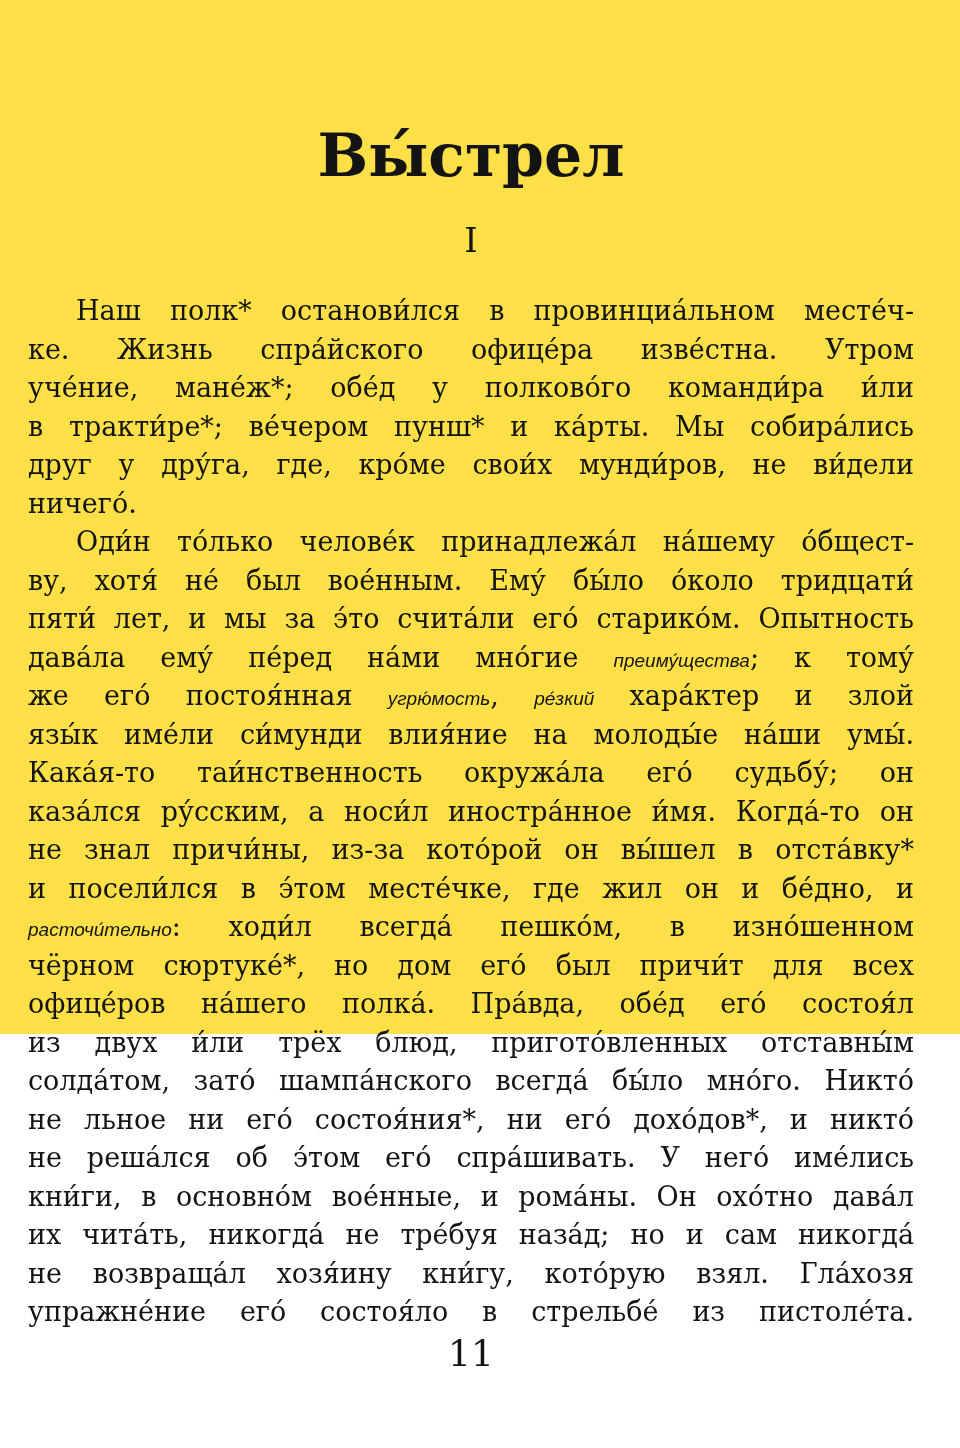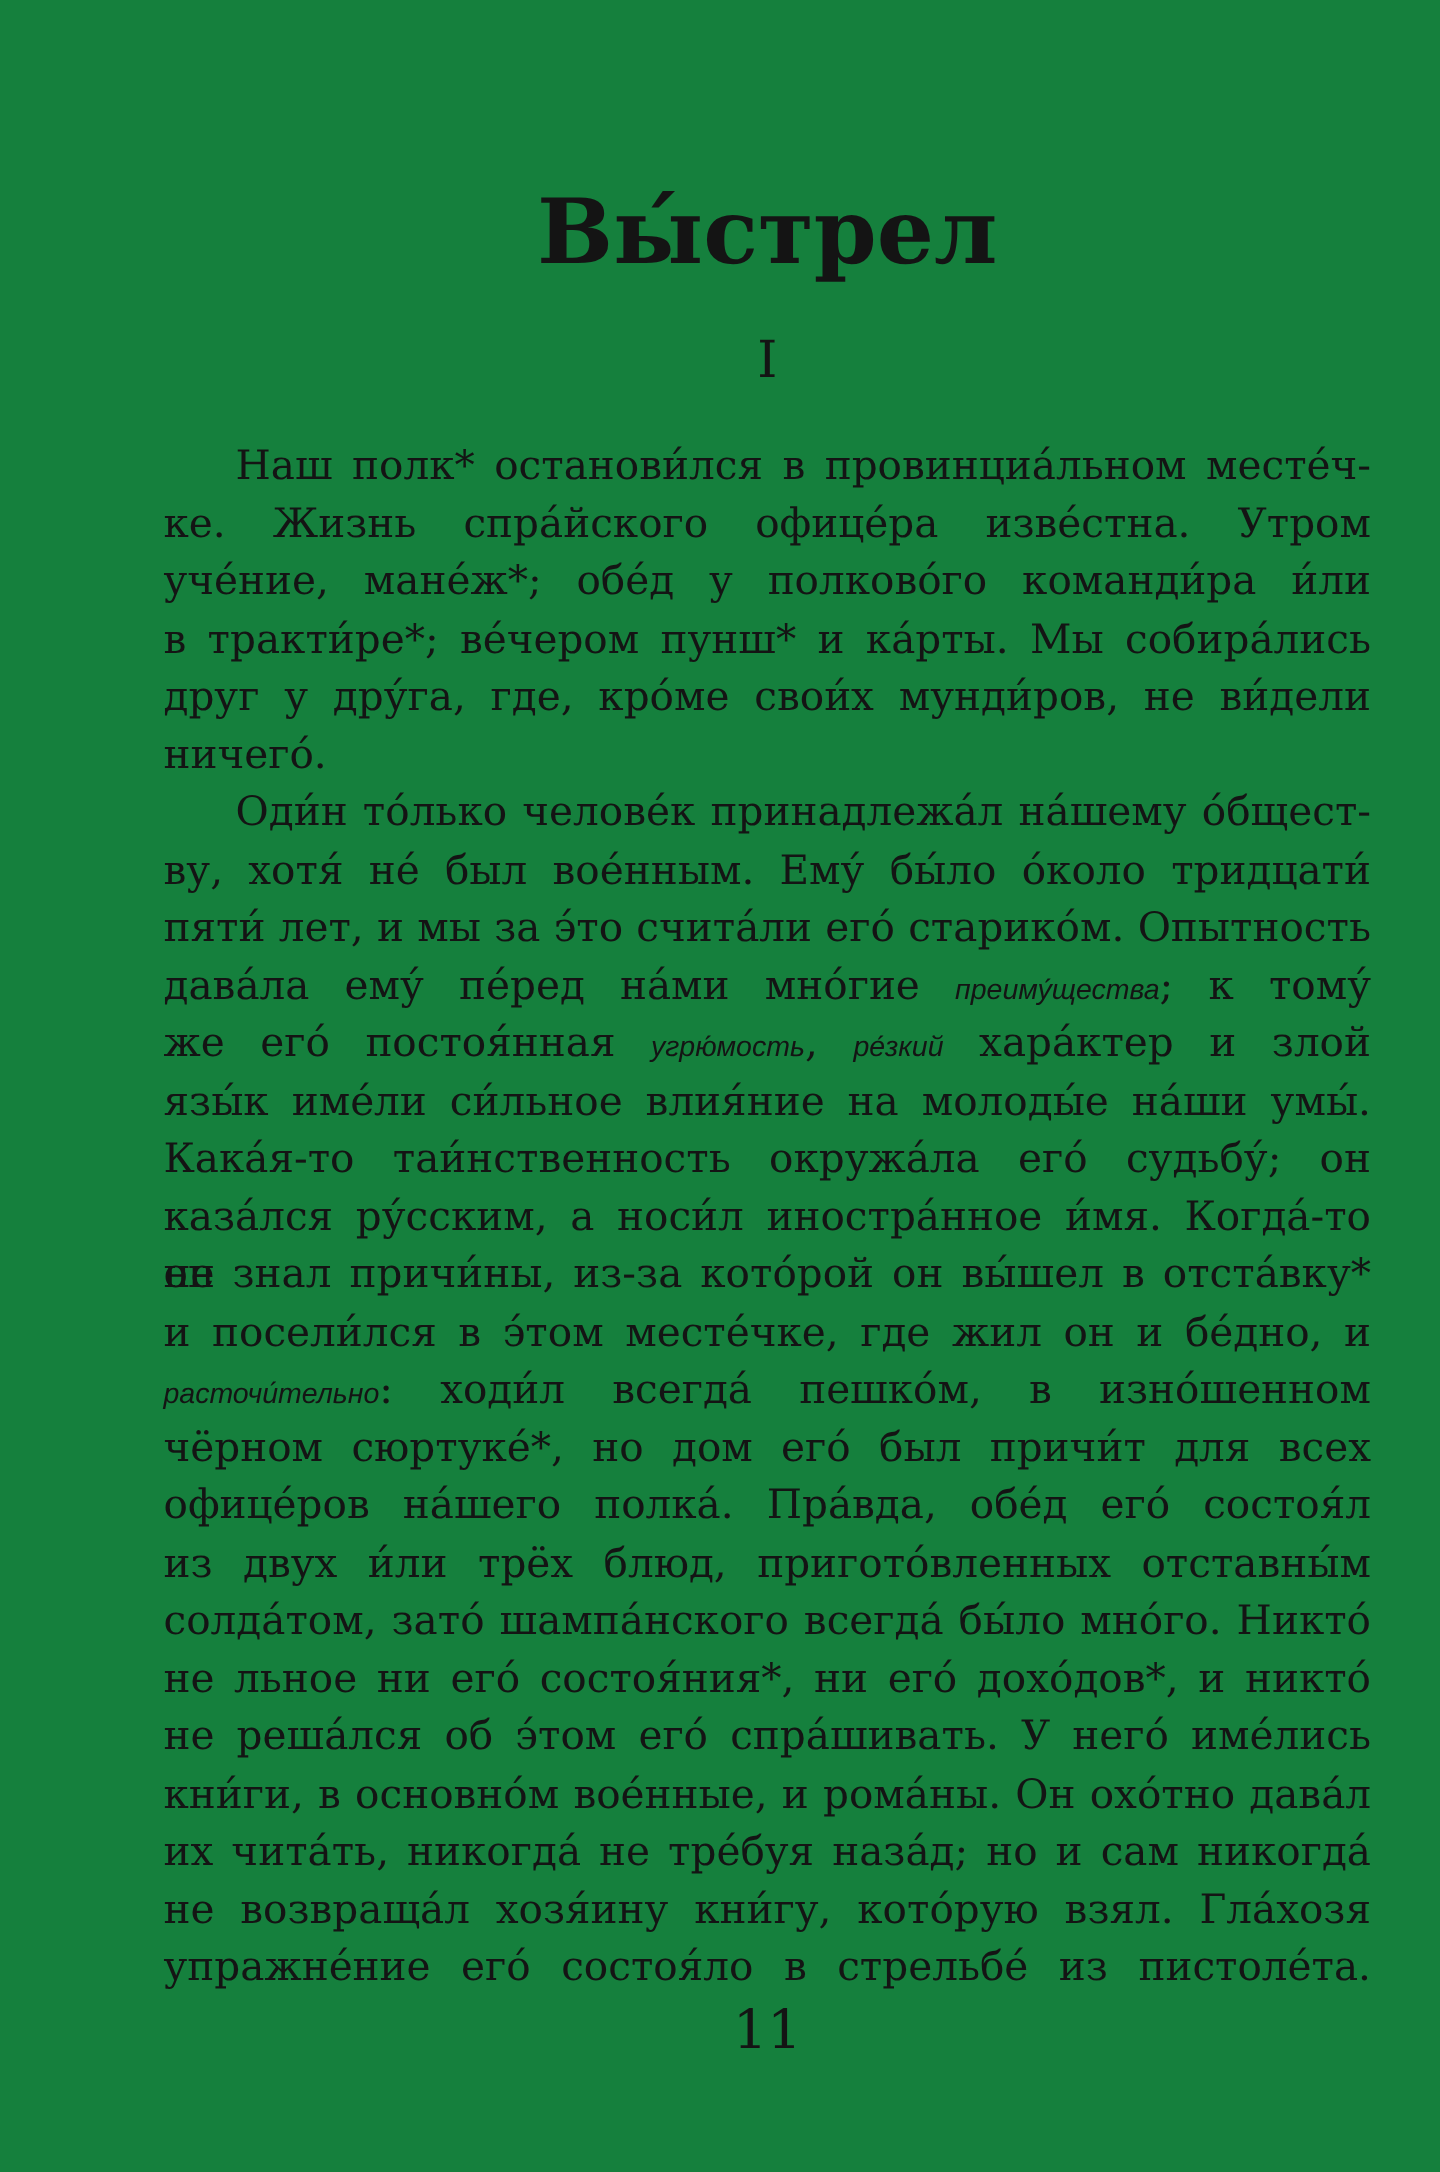--- a/index.html
+++ b/index.html
@@ -10,23 +10,23 @@
   body {
     width: 960px;
     height: 1448px;
     overflow: hidden;
     font-family: "DejaVu Serif", serif;
     color: #141414;
   }
   .page {
     box-sizing: border-box;
     width: 960px;
-    height: 1448px;
-    padding: 118px 46px 0 109px;
-    background: #15803d;
+    height: 1034px;
+    padding: 118px 46px 0 28px;
+    background: #fde047;
   }
   .title {
     margin: 0;
     text-align: center;
     font-size: 60px;
     font-weight: bold;
     line-height: 74px;
     font-family: "DejaVu Serif", serif;
   }
   .section-num {
@@ -73,21 +73,21 @@
       <div class="line"><span class="run">ке. Жизнь спра́йского офице́ра изве́стна. Утром</span></div>
       <div class="line"><span class="run">уче́ние, мане́ж*; обе́д у полково́го команди́ра и́ли</span></div>
       <div class="line"><span class="run">в тракти́ре*; ве́чером пунш* и ка́рты. Мы собира́лись</span></div>
       <div class="line"><span class="run">друг у дру́га, где, кро́ме свои́х мунди́ров, не ви́дели</span></div>
       <div class="line para-last"><span class="run">ничего́.</span></div>
       <div class="line indent"><span class="run">Оди́н то́лько челове́к принадлежа́л на́шему о́бщест-</span></div>
       <div class="line"><span class="run">ву, хотя́ не́ был вое́нным. Ему́ бы́ло о́коло тридцати́</span></div>
       <div class="line"><span class="run">пяти́ лет, и мы за э́то счита́ли его́ старико́м. Опытность</span></div>
       <div class="line"><span class="run">дава́ла ему́ пе́ред на́ми мно́гие </span><span class="run italic">преиму́щества</span><span class="run">; к тому́</span></div>
       <div class="line"><span class="run">же его́ постоя́нная </span><span class="run italic">угрю́мость</span><span class="run">, </span><span class="run italic">ре́зкий</span><span class="run"> хара́ктер и злой</span></div>
-      <div class="line"><span class="run">язы́к име́ли си́льное влия́ние на молоды́е на́ши умы́.</span></div>
+      <div class="line"><span class="run">язы́к име́ли си́мунди влия́ние на молоды́е на́ши умы́.</span></div>
       <div class="line"><span class="run">Кака́я-то таи́нственность окружа́ла его́ судьбу́; он</span></div>
       <div class="line"><span class="run">каза́лся ру́сским, а носи́л иностра́нное и́мя. Когда́-то он</span></div>
       <div class="line"><span class="run">не знал причи́ны, из-за кото́рой он вы́шел в отста́вку*</span></div>
       <div class="line"><span class="run">и посели́лся в э́том месте́чке, где жил он и бе́дно, и</span></div>
       <div class="line"><span class="run italic">расточи́тельно</span><span class="run">: ходи́л всегда́ пешко́м, в изно́шенном</span></div>
       <div class="line"><span class="run">чёрном сюртуке́*, но дом его́ был причи́т для всех</span></div>
       <div class="line"><span class="run">офице́ров на́шего полка́. Пра́вда, обе́д его́ состоя́л</span></div>
       <div class="line"><span class="run">из двух и́ли трёх блюд, пригото́вленных отставны́м</span></div>
       <div class="line"><span class="run">солда́том, зато́ шампа́нского всегда́ бы́ло мно́го. Никто́</span></div>
       <div class="line"><span class="run">не льное ни его́ состоя́ния*, ни его́ дохо́дов*, и никто́</span></div>

